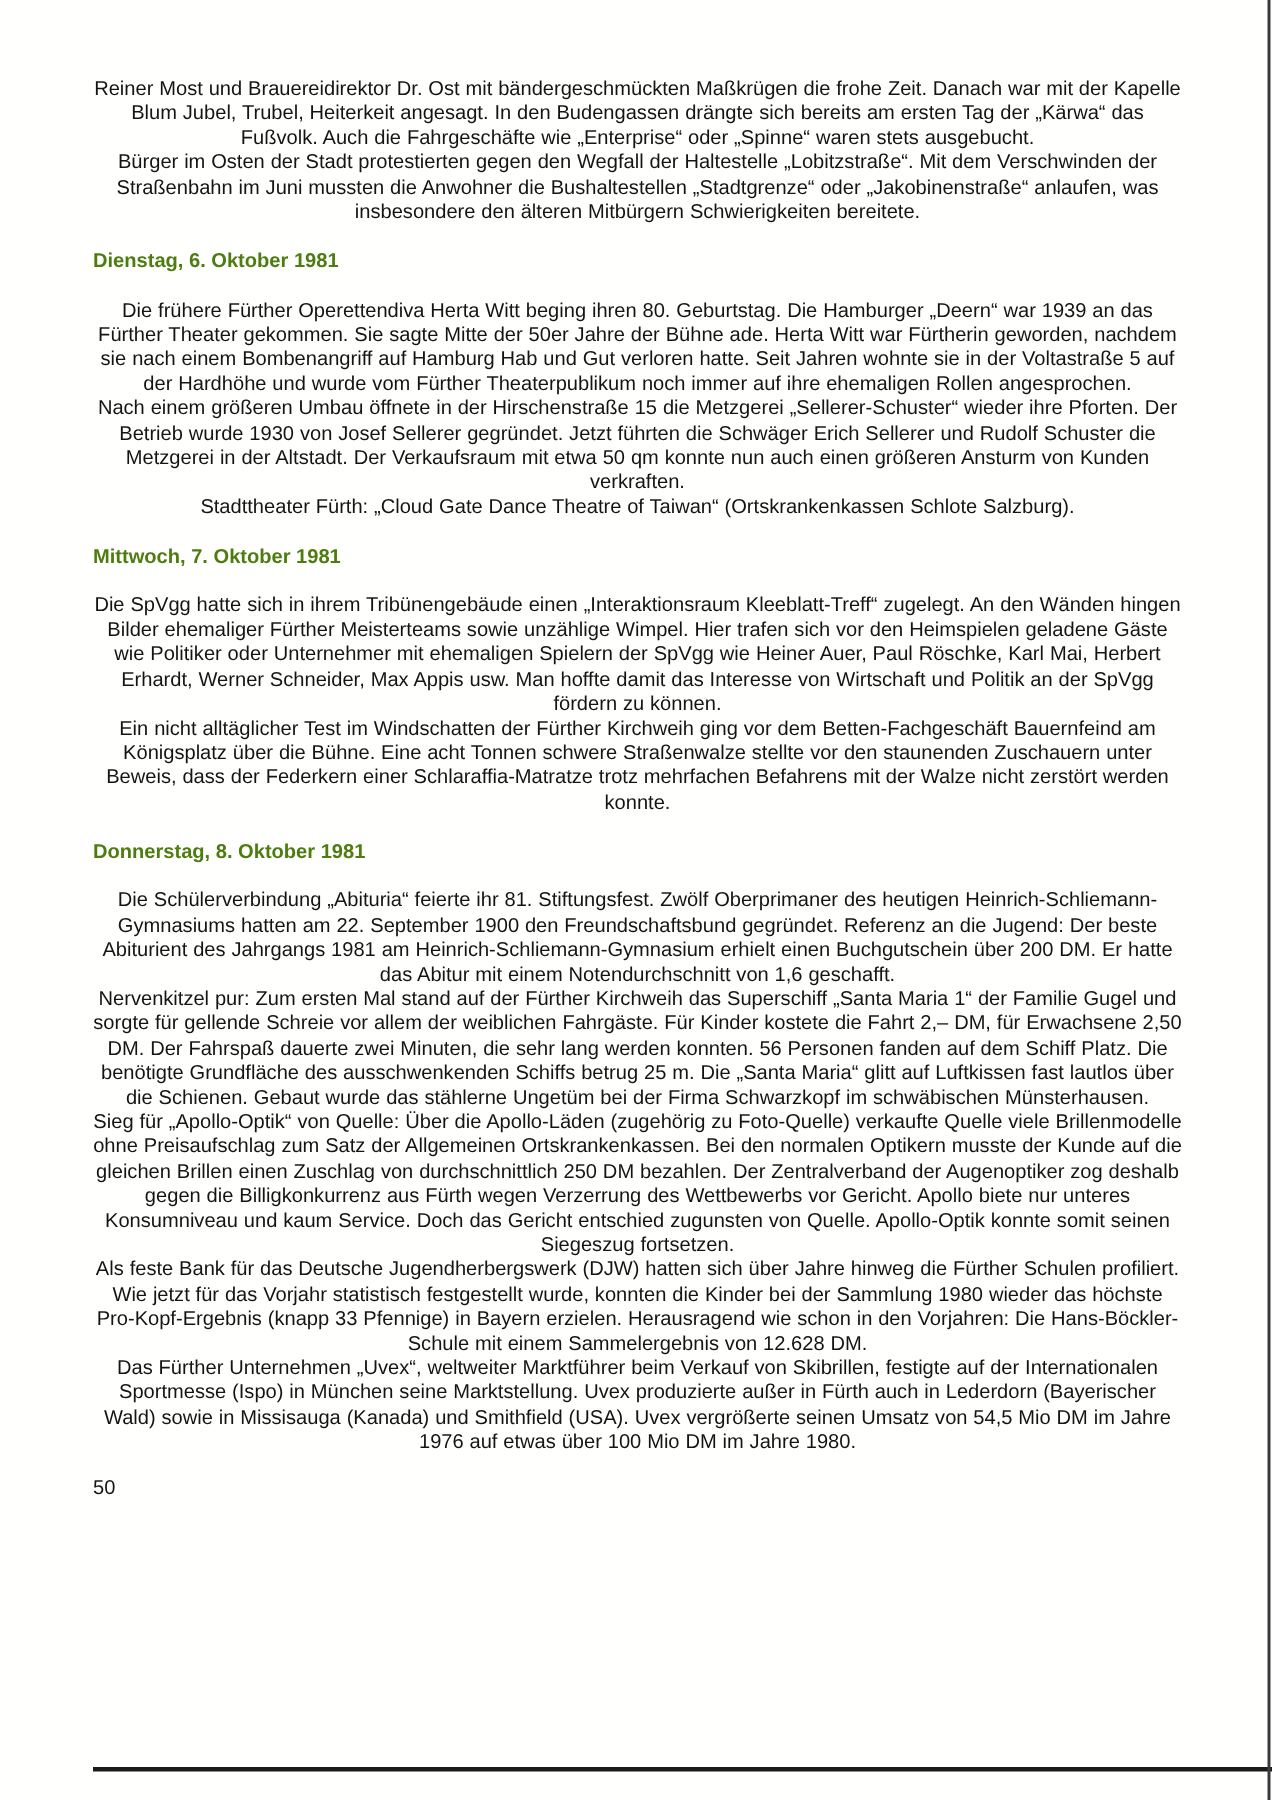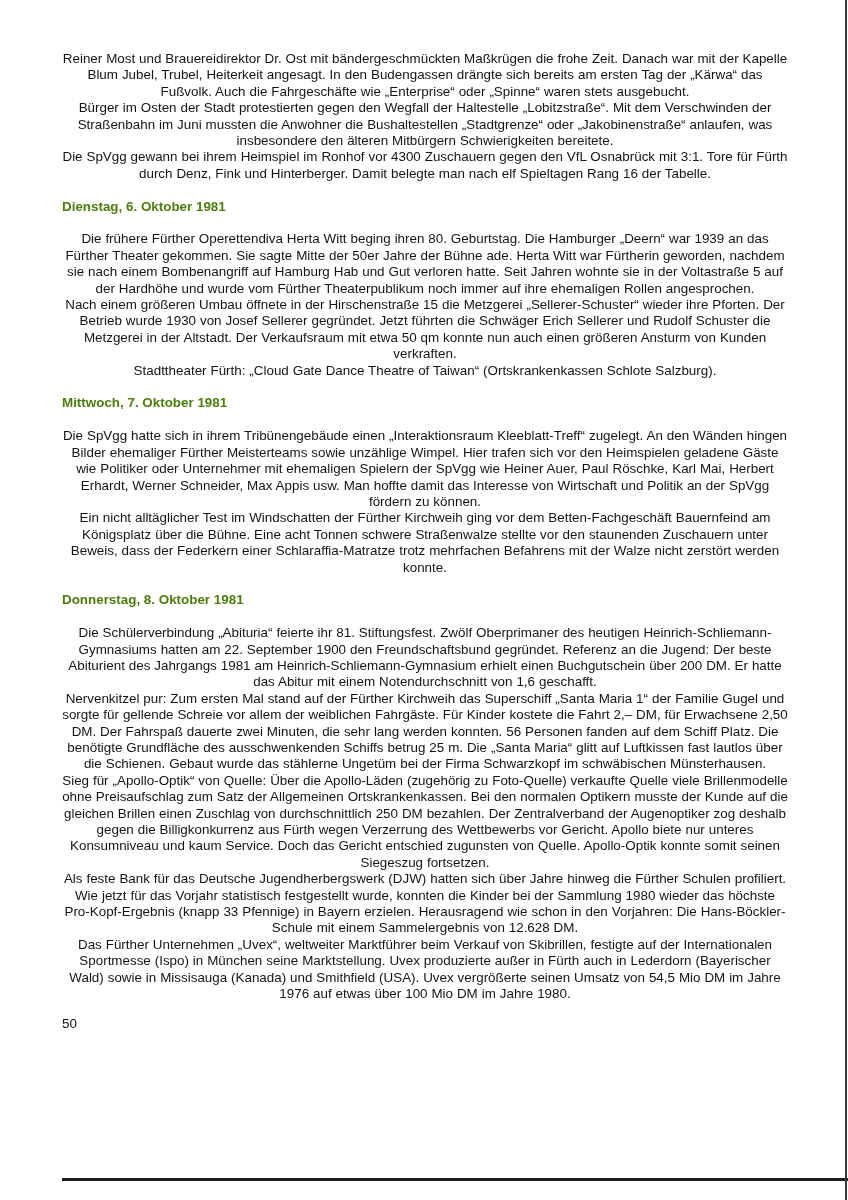--- a/index.html
+++ b/index.html
@@ -66,21 +66,20 @@
 </style>
 </head>
 <body>
 
 <div class="page">
   <div class="content">
 
     <section>
       <p>Reiner Most und Brauereidirektor Dr. Ost mit bändergeschmückten Maßkrügen die frohe Zeit. Danach war mit der Kapelle Blum Jubel, Trubel, Heiterkeit angesagt. In den Budengassen drängte sich bereits am ersten Tag der „Kärwa“ das Fußvolk. Auch die Fahrgeschäfte wie „Enterprise“ oder „Spinne“ waren stets ausgebucht.</p>
       <p>Bürger im Osten der Stadt protestierten gegen den Wegfall der Haltestelle „Lobitzstraße“. Mit dem Verschwinden der Straßenbahn im Juni mussten die Anwohner die Bushaltestellen „Stadtgrenze“ oder „Jakobinenstraße“ anlaufen, was insbesondere den älteren Mitbürgern Schwierigkeiten bereitete.</p>
-      <p>Die SpVgg gewann bei ihrem Heimspiel im Ronhof vor 4300 Zuschauern gegen den VfL Osnabrück mit 3:1. Tore für Fürth durch Denz, Fink und Hinterberger. Damit belegte man nach elf Spieltagen Rang 16 der Tabelle.</p>
     </section>
 
     <section>
       <h2 class="date-heading">Dienstag, 6. Oktober 1981</h2>
       <p>Die frühere Fürther Operettendiva Herta Witt beging ihren 80. Geburtstag. Die Hamburger „Deern“ war 1939 an das Fürther Theater gekommen. Sie sagte Mitte der 50er Jahre der Bühne ade. Herta Witt war Fürtherin geworden, nachdem sie nach einem Bombenangriff auf Hamburg Hab und Gut verloren hatte. Seit Jahren wohnte sie in der Voltastraße 5 auf der Hardhöhe und wurde vom Fürther Theaterpublikum noch immer auf ihre ehemaligen Rollen angesprochen.</p>
       <p>Nach einem größeren Umbau öffnete in der Hirschenstraße 15 die Metzgerei „Sellerer-Schuster“ wieder ihre Pforten. Der Betrieb wurde 1930 von Josef Sellerer gegründet. Jetzt führten die Schwäger Erich Sellerer und Rudolf Schuster die Metzgerei in der Altstadt. Der Verkaufsraum mit etwa 50 qm konnte nun auch einen größeren Ansturm von Kunden verkraften.</p>
       <p>Stadttheater Fürth: „Cloud Gate Dance Theatre of Taiwan“ (Ortskrankenkassen Schlote Salzburg).</p>
     </section>
 
     <section>

